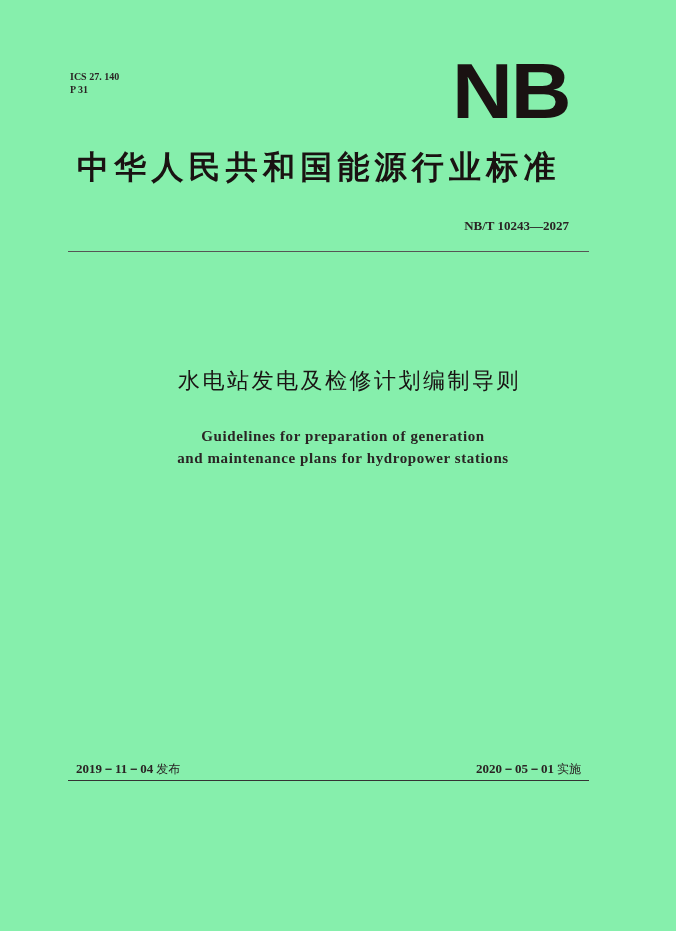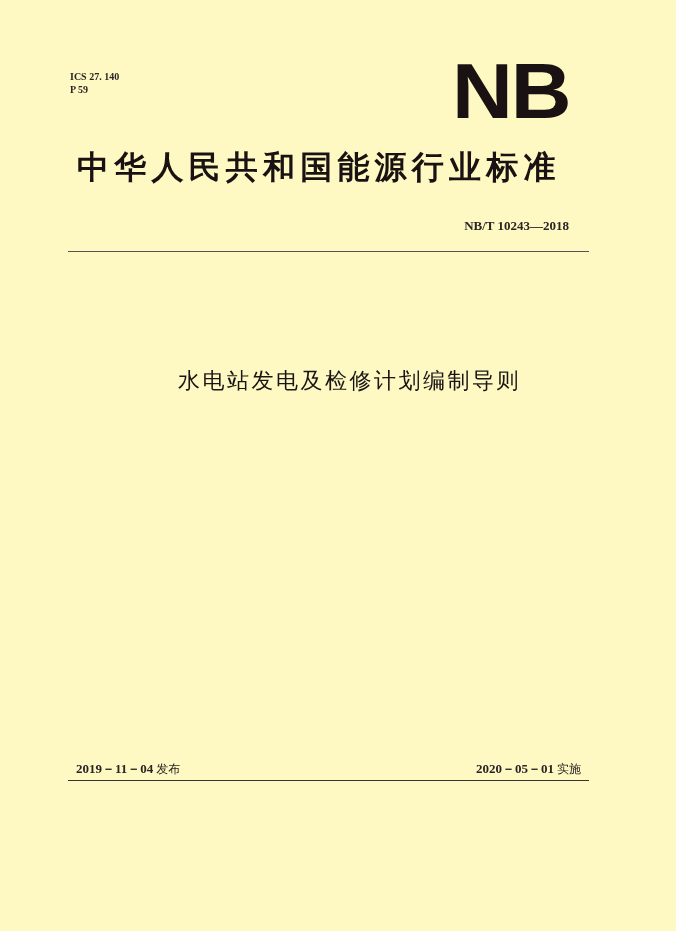--- a/index.html
+++ b/index.html
@@ -12,21 +12,21 @@
       background: #fcfcfc;
       position: relative;
       overflow: hidden;
       color: #1a1414;
       font-family: "DejaVu Serif", serif;
     }
     .page {
       position: absolute;
       left: 0; top: 0;
       width: 676px; height: 931px;
-      background: #fef9c3;
+      background: #86efac;
     }
     .abs { position: absolute; }
 
     .ics {
       left: 70px; top: 70px;
       font-family: "Liberation Serif", serif;
       font-weight: bold;
       font-size: 10px;
       line-height: 13px;
       color: #2a2424;
@@ -154,33 +154,37 @@
       vertical-align: 3px;
     }
   </style>
 </head>
 <body>
 
 <div class="page">
 
   <div class="abs ics">
     <div>ICS 27. 140</div>
-    <div>P 59</div>
+    <div>P 31</div>
   </div>
 
   <div class="abs nb-logo">NB</div>
 
   <div class="abs std-title">中华人民共和国能源行业标准</div>
 
-  <div class="abs std-number">NB/T 10243—2018</div>
+  <div class="abs std-number">NB/T 10243—2027</div>
 
   <div class="abs rule-top"></div>
 
   <div class="abs cn-title">水电站发电及检修计划编制导则</div>
 
+  <div class="abs en-title">
+    <div>Guidelines for preparation of generation</div>
+    <div>and maintenance plans for hydropower stations</div>
+  </div>
 
   <div class="abs date-issue">
     <span>2019－11－04</span><span class="date-suffix">发布</span>
   </div>
 
   <div class="abs date-impl">
     <span>2020－05－01</span><span class="date-suffix">实施</span>
   </div>
 
   <div class="abs rule-bottom"></div>

